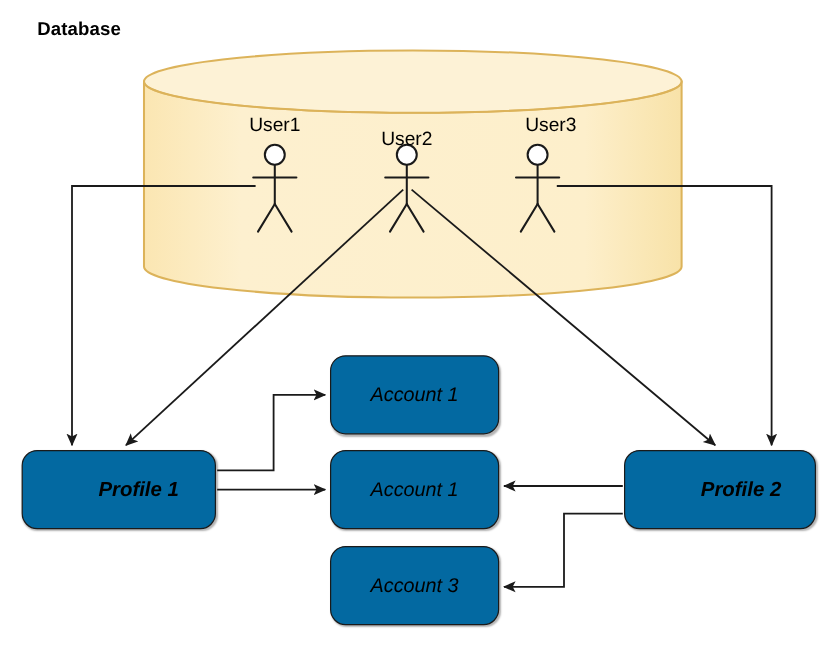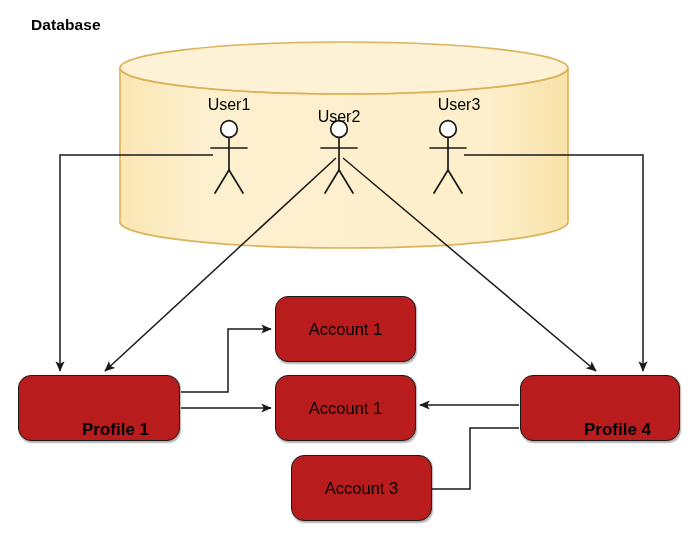--- a/index.html
+++ b/index.html
@@ -39,38 +39,38 @@
     position: absolute;
     font-size: 16px;
     color: #000000;
     text-align: center;
     white-space: nowrap;
     transform: translateX(-50%);
   }
   .node-box {
     position: absolute;
     box-sizing: border-box;
-    background: #b91c1c;
+    background: #0369a1;
     border: 1.6px solid #1a1a1a;
     border-radius: 13px;
     display: flex;
     align-items: center;
     justify-content: center;
     box-shadow: 1px 1.5px 1.5px rgba(0,0,0,0.30);
+    font-style: italic;
   }
   .account-box .node-label {
     font-size: 16.5px;
     color: #000000;
     white-space: nowrap;
   }
   .profile-box {
     justify-content: flex-start;
     padding-left: 10px;
     gap: 7px;
-    align-items: flex-end;
   }
   .profile-box .node-label {
     font-size: 17px;
     font-weight: bold;
     color: #000000;
     white-space: nowrap;
   }
   .gear-icon {
     width: 46px;
     height: 46px;
@@ -191,27 +191,27 @@
   <div class="actor-label" style="left:448px; top:96px;margin-left:11px;">User3</div>
 
   <div class="node-box account-box" style="left:275px; top:296px; width:141px; height:66px;">
     <span class="node-label">Account 1</span>
   </div>
 
   <div class="node-box account-box" style="left:275px; top:375px; width:141px; height:66px;">
     <span class="node-label">Account 1</span>
   </div>
 
-  <div class="node-box account-box" style="left:275px; top:455px; width:141px; height:66px;margin-left:16px;">
+  <div class="node-box account-box" style="left:275px; top:455px; width:141px; height:66px;">
     <span class="node-label">Account 3</span>
   </div>
 
   <div class="node-box profile-box" style="left:18px; top:375px; width:162px; height:66px;">
     <span class="gear-icon"></span>
     <span class="node-label">Profile 1</span>
   </div>
 
   <div class="node-box profile-box" style="left:520px; top:375px; width:160px; height:66px;">
     <span class="gear-icon"></span>
-    <span class="node-label">Profile 4</span>
+    <span class="node-label">Profile 2</span>
   </div>
 
 </div>
 
 </body></html>

